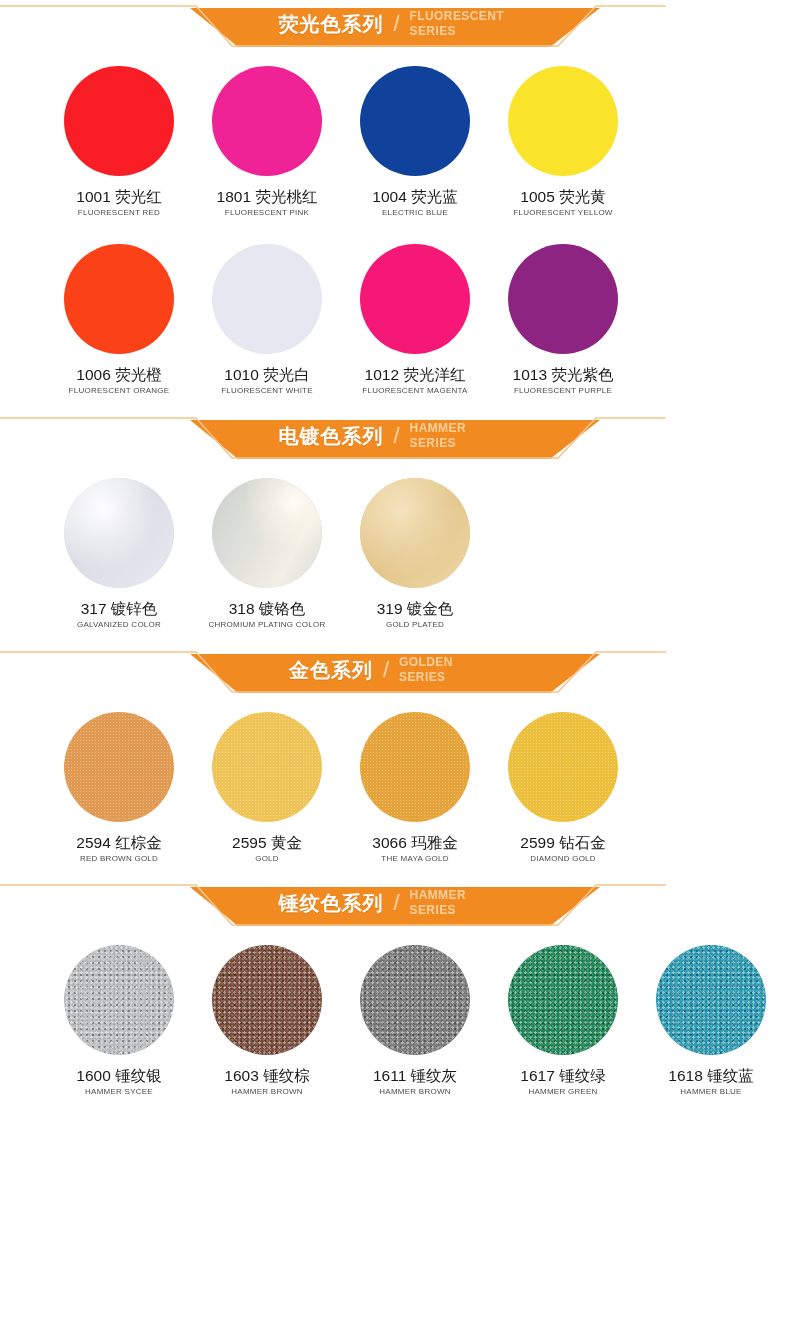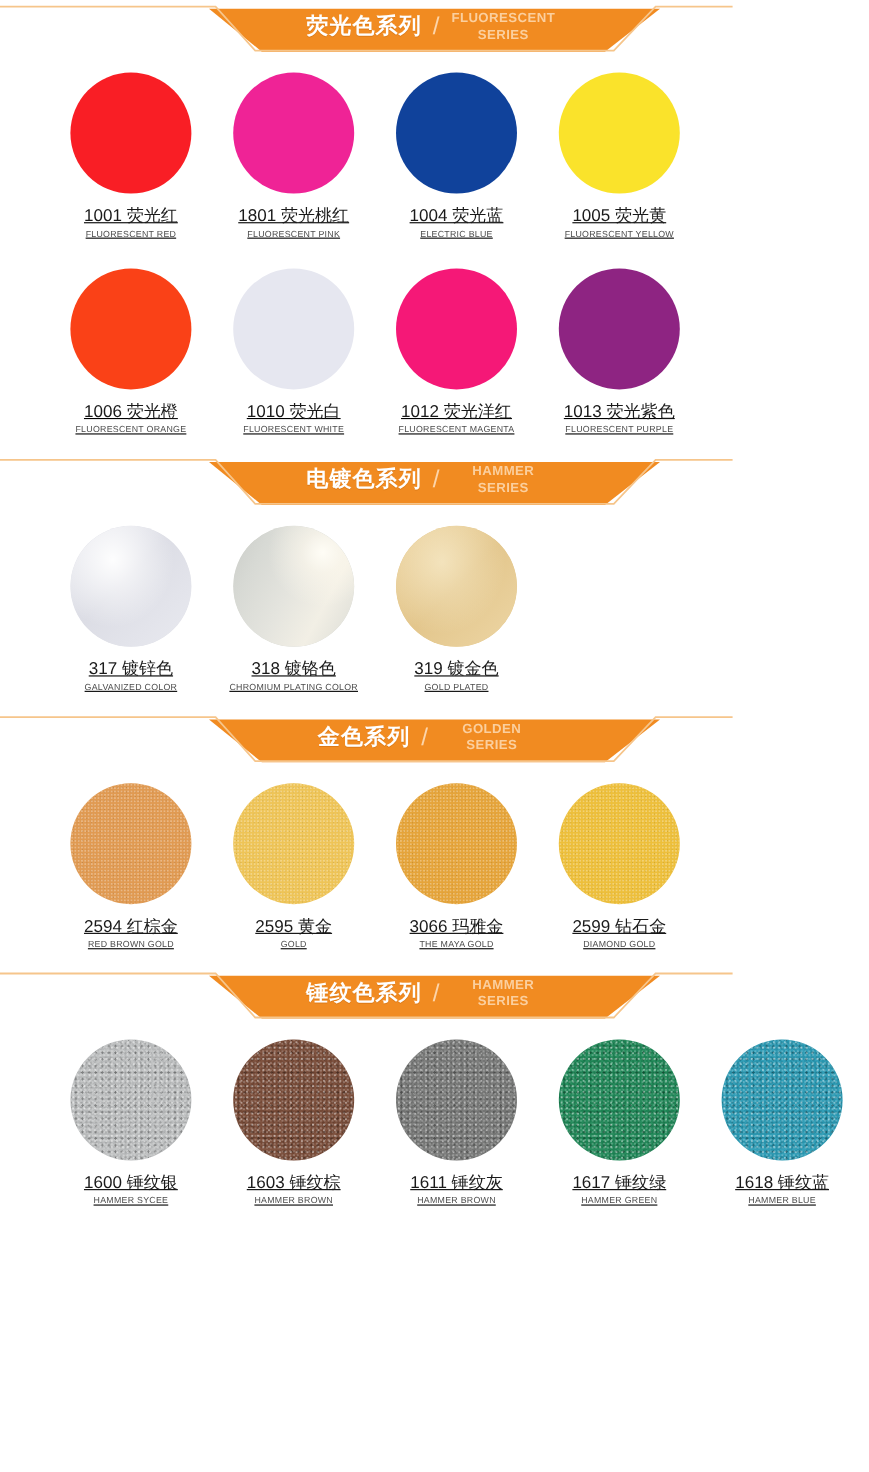--- a/index.html
+++ b/index.html
@@ -11,21 +11,20 @@
   }
   body { width: 790px; height: 1338px; overflow: hidden; position: relative; }
 
   
   .section { position: relative; width: 790px; }
   .banner-wrap {
     position: relative;
     width: 666px;
     height: 48px;
     overflow: hidden;
-    text-align: center;
   }
   .banner-shape {
     position: absolute;
     left: 0; top: 0;
     width: 790px; height: 48px;
   }
   .banner-text {
     position: absolute;
     left: 0; top: 0;
     width: 790px; height: 48px;
@@ -67,21 +66,20 @@
     max-width: 96px;
     text-transform: uppercase;
   }
 
   
   .rows { padding: 0; }
   .row {
     display: flex;
     align-items: flex-start;
     padding-left: 45px;
-    text-decoration: underline;
   }
   .swatch {
     width: 148px;
     display: flex;
     flex-direction: column;
     align-items: center;
     flex: 0 0 148px;
   }
   .disc {
     width: 110px;

